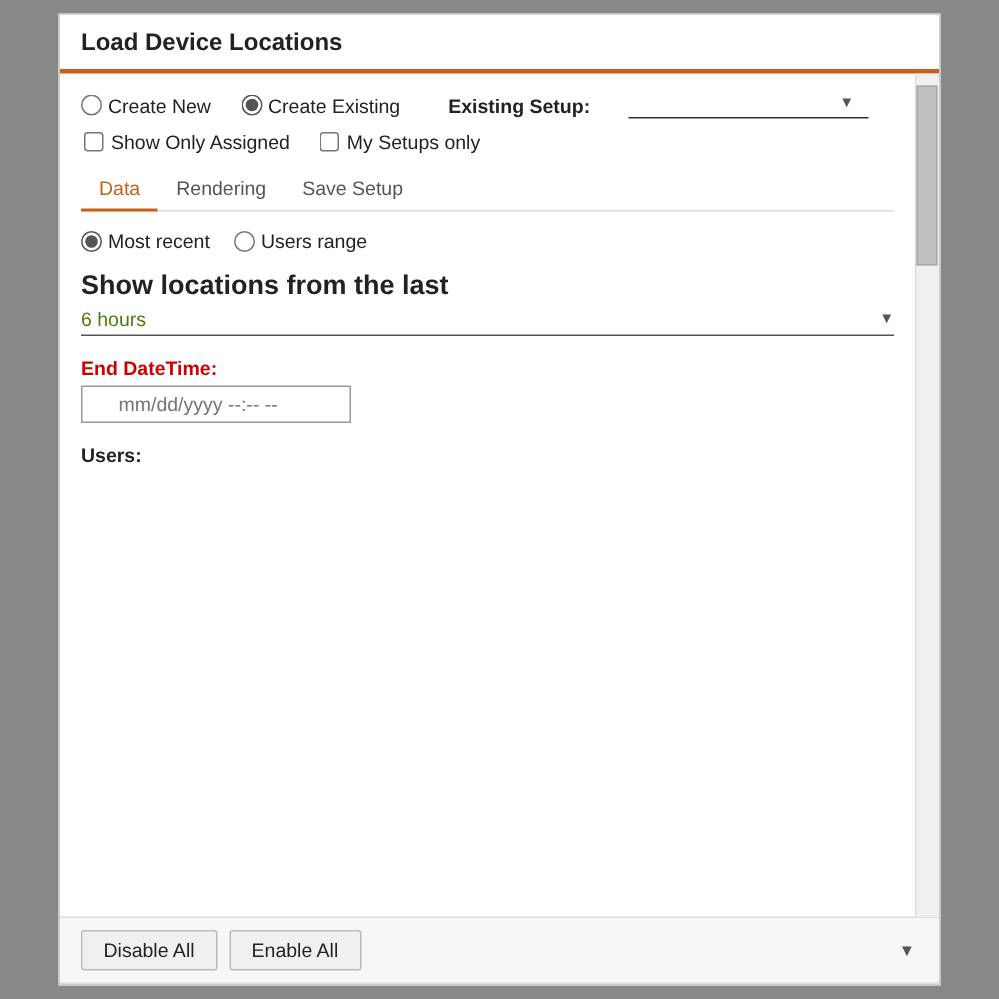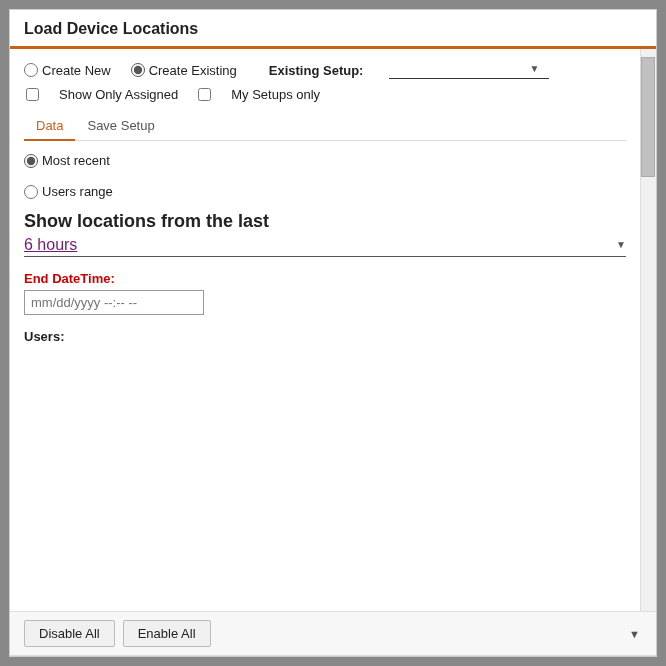--- a/index.html
+++ b/index.html
@@ -7,21 +7,21 @@
       font-family: Arial, sans-serif;
       font-size: 13px;
       background: #888;
       display: flex;
       justify-content: center;
       align-items: center;
       width: 666px;
       height: 666px;
     }
     .dialog {
-      width: 648px;
+      width: 588px;
       height: 648px;
       background: #fff;
       border: 1px solid #ccc;
       display: flex;
       flex-direction: column;
       position: relative;
     }
     .dialog-title {
       background: #fff;
       border-bottom: 3px solid #c8601a;
@@ -109,21 +109,21 @@
     .checkboxes-row {
       display: flex;
       align-items: center;
       gap: 20px;
       margin-bottom: 10px;
       margin-left: 2px;
     }
     .checkbox-label {
       display: flex;
       align-items: center;
-      gap: 20px;
+      gap: 5px;
       font-size: 13px;
       color: #222;
       cursor: pointer;
     }
     .checkbox-label input[type="checkbox"] {
       width: 13px;
       height: 13px;
     }
     .tabs-row {
       display: flex;
@@ -137,63 +137,61 @@
       cursor: pointer;
       border-bottom: 2px solid transparent;
       margin-bottom: -1px;
     }
     .tab.active {
       color: #c8601a;
       border-bottom: 2px solid #c8601a;
     }
     .date-radio-row {
       display: flex;
-      align-items: flex-start;
+      align-items: flex-end;
       gap: 16px;
       margin-bottom: 12px;
-      flex-direction: column;
     }
     .section-label {
       font-size: 18px;
       font-weight: bold;
       color: #222;
       margin-bottom: 4px;
     }
     .dropdown-field {
       display: flex;
       align-items: center;
       border-bottom: 1px solid #555;
       padding-bottom: 3px;
       margin-bottom: 14px;
     }
     .dropdown-field select {
       border: none;
       outline: none;
       background: transparent;
       appearance: none;
       -webkit-appearance: none;
-      font-size: 16px;
+      font-size: 13px;
       flex: 1;
       cursor: pointer;
-      color: #701a75;
-      text-decoration: underline;
+      color: #4d7c0f;
     }
     .dropdown-arrow {
       font-size: 10px;
       color: #555;
     }
     .end-datetime-label {
       font-size: 13px;
       font-weight: bold;
       color: #c00;
       margin-bottom: 4px;
     }
     .datetime-input {
       border: 1px solid #999;
-      padding: 4px 6px;
+      padding: 4px 24px;
       font-size: 13px;
       color: #aaa;
       width: 180px;
       margin-bottom: 14px;
       outline: none;
     }
     .users-label {
       font-size: 13px;
       font-weight: bold;
       color: #222;
@@ -291,20 +289,21 @@
         </label>
         <label class="checkbox-label">
           <input type="checkbox" style="">
           <span>My Setups only</span>
         </label>
       </div>
 
       
       <div class="tabs-row">
         <div class="tab active">Data</div>
+        <div class="tab">Rendering</div>
         <div class="tab">Save Setup</div>
       </div>
 
       
       <div class="date-radio-row">
         <label class="radio-label">
           <input type="radio" name="date_mode" value="most_recent" checked="" style="">
           <span>Most recent</span>
         </label>
         <label class="radio-label">

